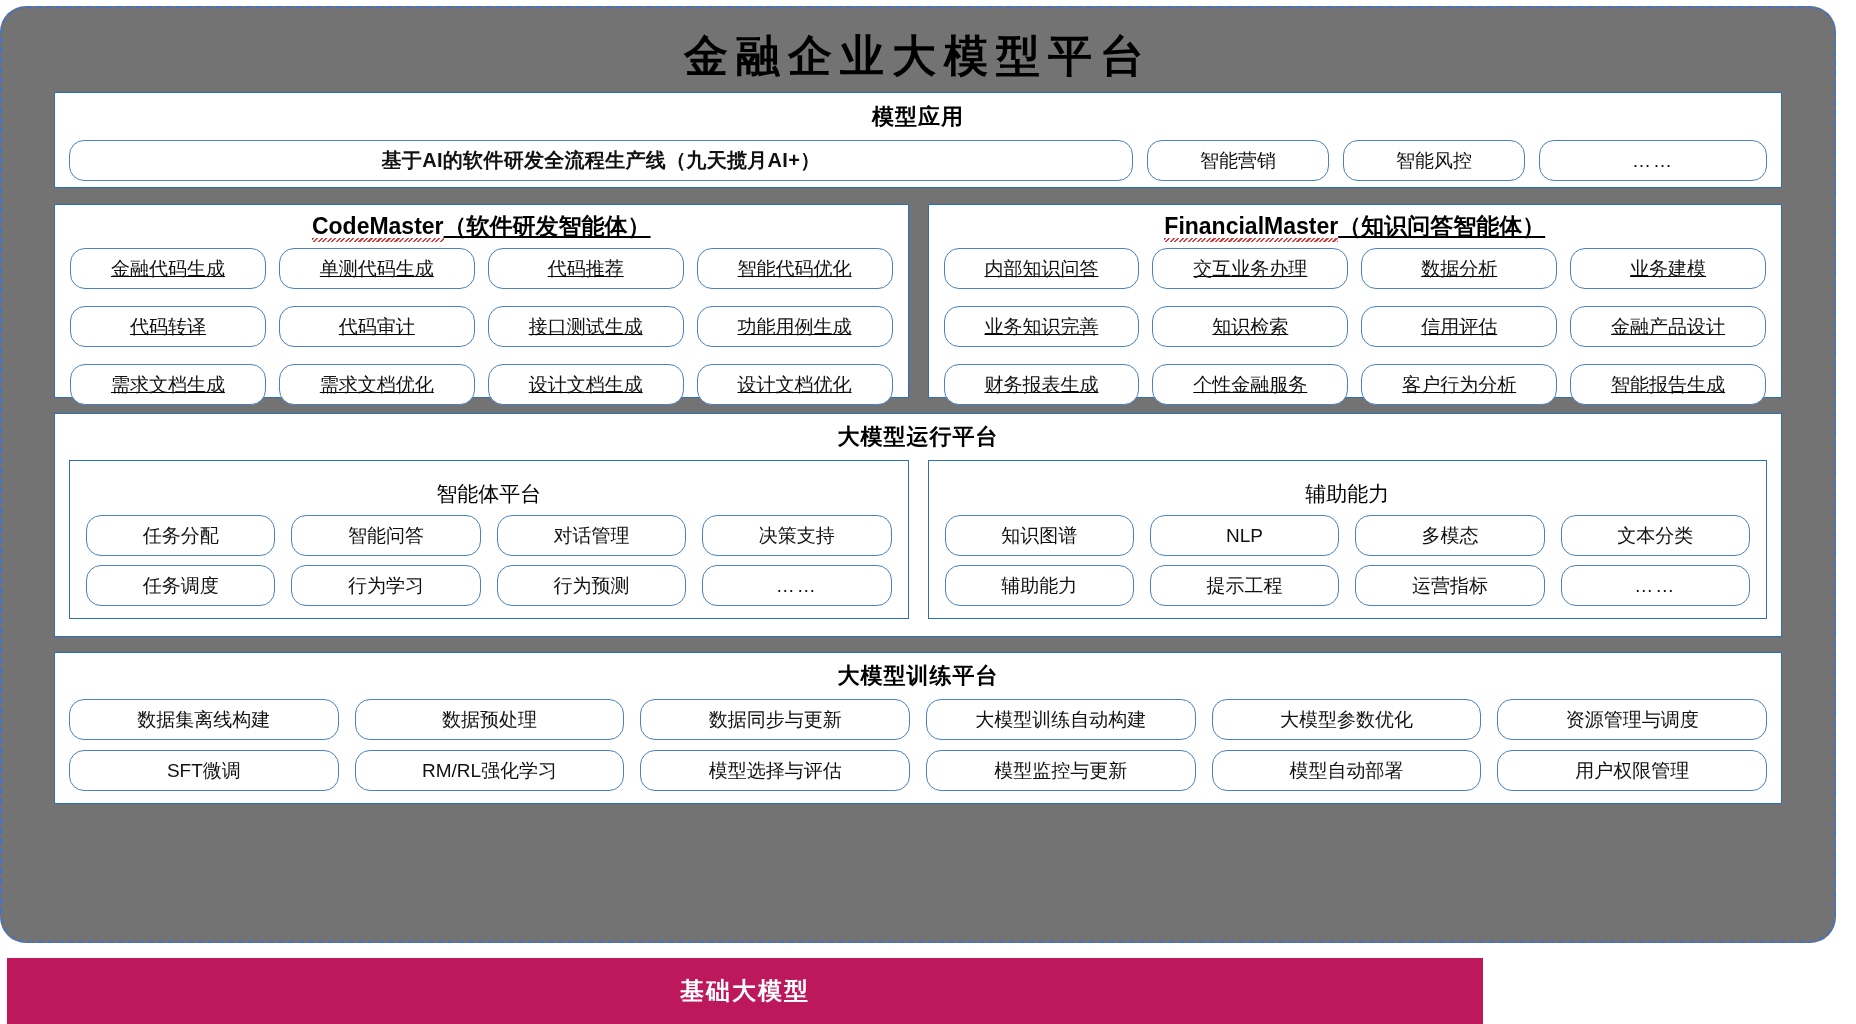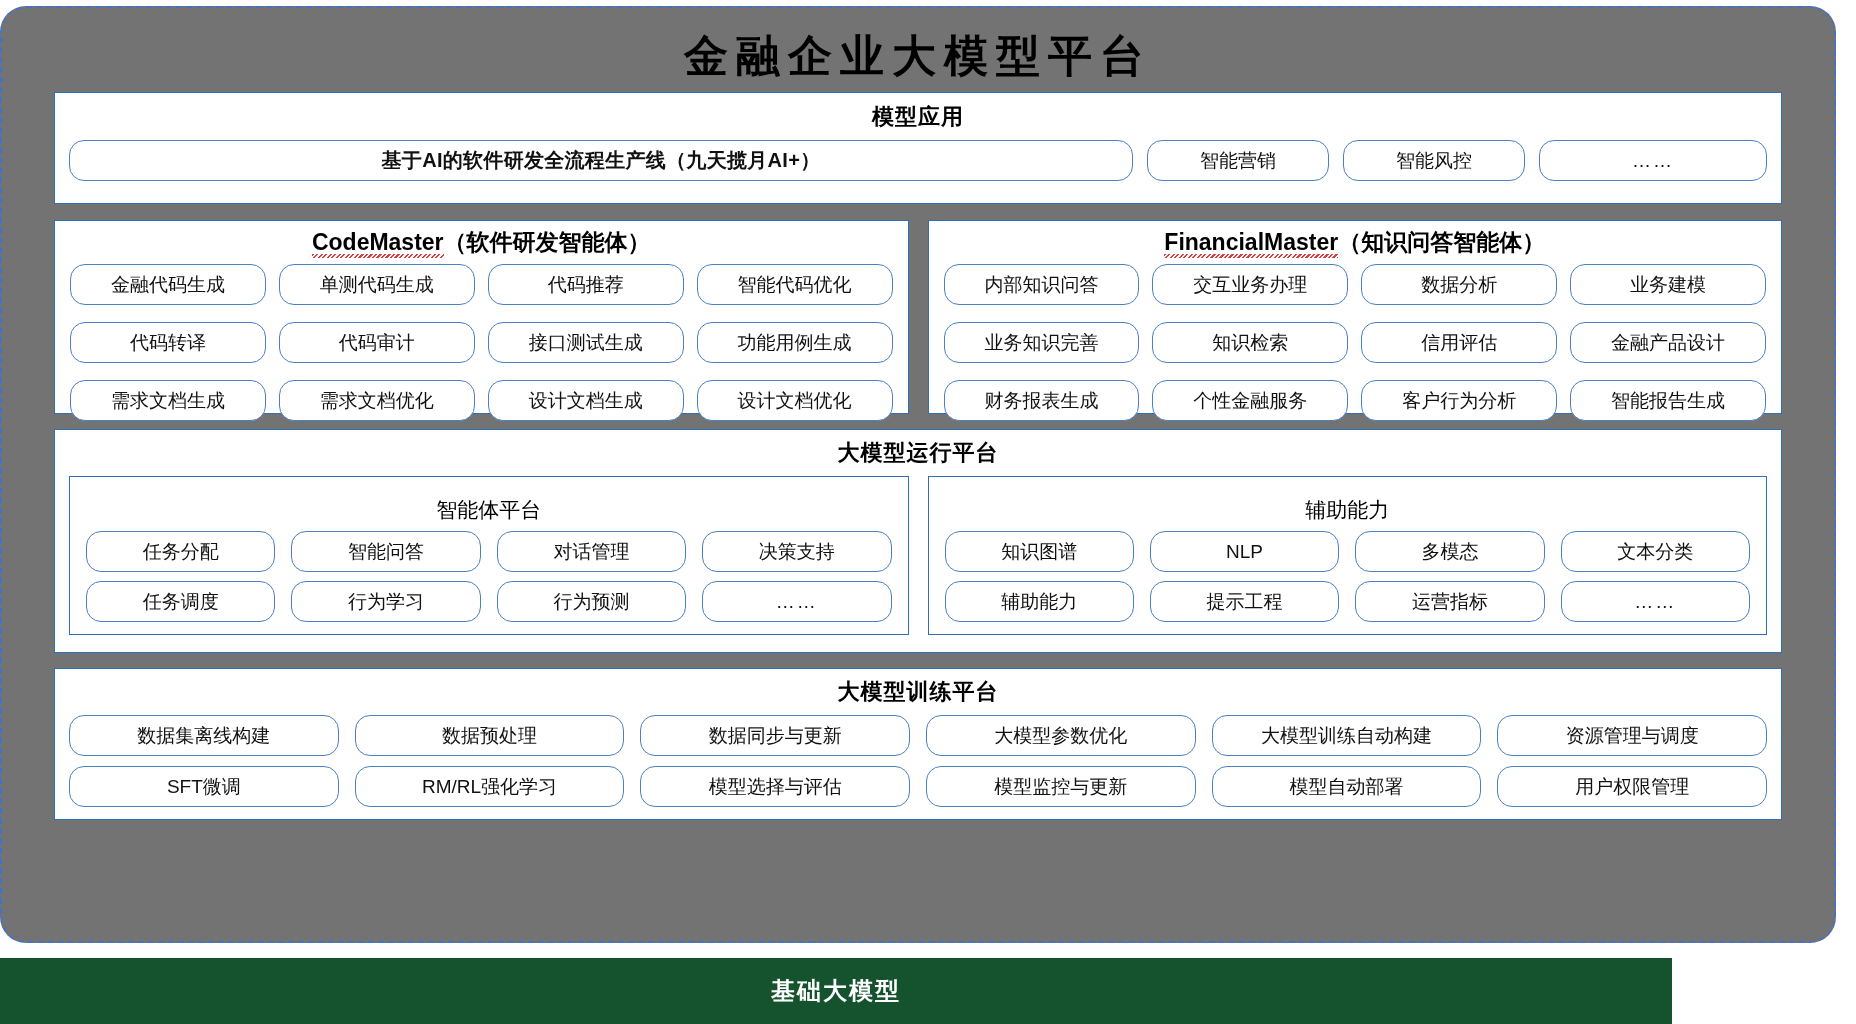--- a/index.html
+++ b/index.html
@@ -80,21 +80,21 @@
     font-size: 19px;
     color: #111111;
     height: 41px;
     white-space: nowrap;
   }
 
   .pill.dots { letter-spacing: 2px; }
 
   
   .sec-app {
-    height: 112px;
+    height: 96px;
     padding: 9px 14px 12px 14px;
   }
   .sec-app .panel-title { margin-bottom: 8px; }
   .app-row {
     display: flex;
     gap: 14px;
     align-items: center;
   }
   .app-wide {
     flex: 0 0 1064px;
@@ -104,20 +104,21 @@
   }
   .app-small { flex: 0 0 182px; }
   .app-dots  { flex: 1 1 auto; }
 
   
   .masters {
     display: flex;
     gap: 19px;
     margin-top: 16px;
     height: 194px;
+    text-decoration: underline;
   }
   .master { flex: 1 1 50%; padding: 8px 15px 10px 15px; }
   .master-head {
     text-align: center;
     font-size: 23px;
     font-weight: 700;
     margin-bottom: 7px;
     line-height: 1.15;
     position: relative;
     display: block;
@@ -173,25 +174,25 @@
   .sec-train .panel-title { margin-bottom: 8px; }
   .train-grid {
     display: grid;
     grid-template-columns: repeat(6, 1fr);
     gap: 10px 16px;
   }
 
   
   .base-bar {
     position: absolute;
-    left: 0;
+    left: 7px;
     top: 958px;
-    width: 1672px;
+    width: 1476px;
     height: 66px;
-    background: #14532d;
+    background: #be185d;
     display: flex;
     align-items: center;
     justify-content: center;
     color: #ffffff;
     font-size: 24px;
     font-weight: 700;
     letter-spacing: 2px;
   }
 </style>
 </head>
@@ -291,22 +292,22 @@
 
       </div>
     </div>
 
     <div class="panel sec-train">
       <div class="panel-title">大模型训练平台</div>
       <div class="train-grid">
         <div class="pill">数据集离线构建</div>
         <div class="pill">数据预处理</div>
         <div class="pill">数据同步与更新</div>
+        <div class="pill">大模型训练自动构建</div>
         <div class="pill">大模型参数优化</div>
-        <div class="pill">大模型训练自动构建</div>
         <div class="pill">资源管理与调度</div>
         <div class="pill">SFT微调</div>
         <div class="pill">RM/RL强化学习</div>
         <div class="pill">模型选择与评估</div>
         <div class="pill">模型监控与更新</div>
         <div class="pill">模型自动部署</div>
         <div class="pill">用户权限管理</div>
       </div>
     </div>
 

